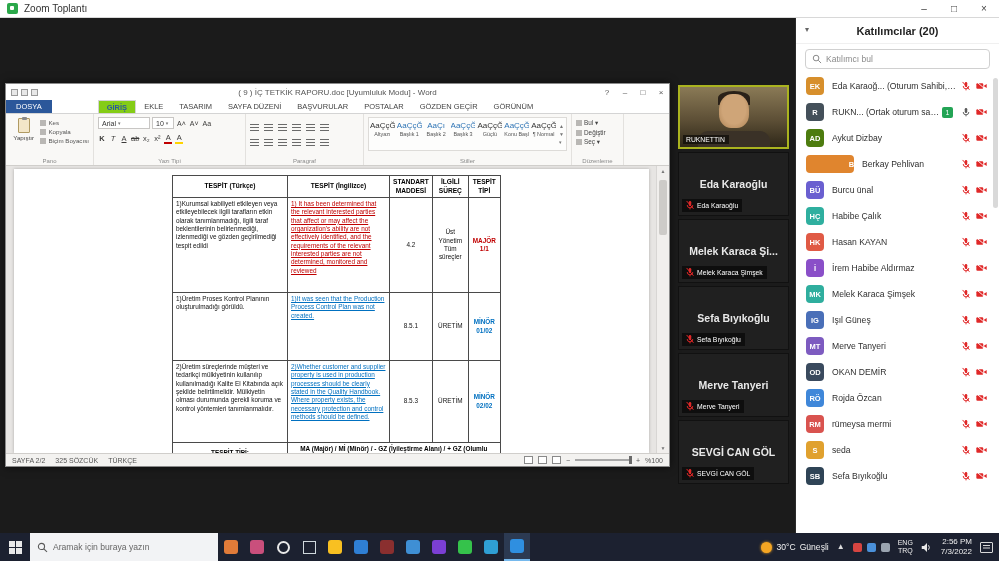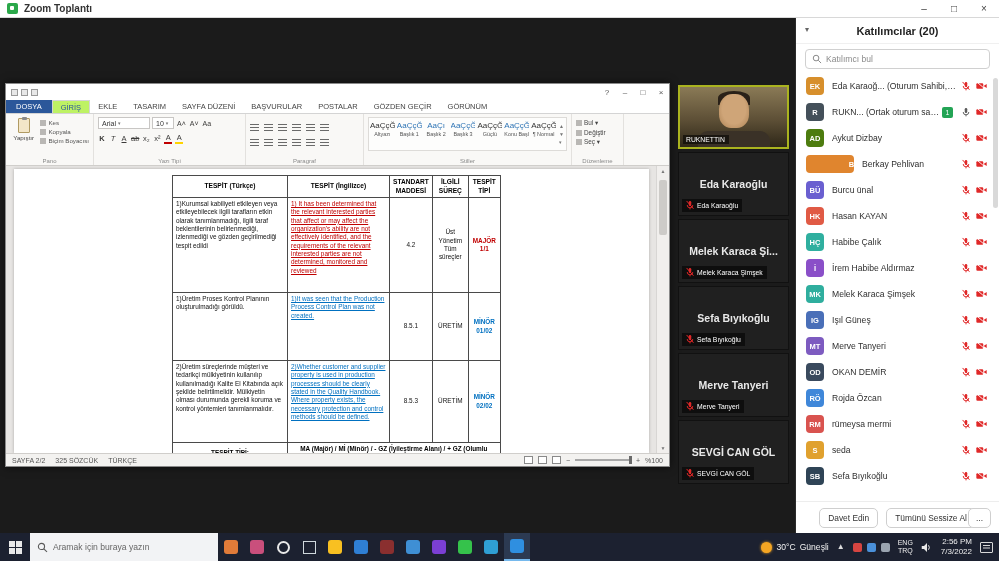--- a/index.html
+++ b/index.html
@@ -4,38 +4,38 @@
 <style>
   * { margin:0; padding:0; box-sizing:border-box; }
   html,body { width:999px; height:561px; overflow:hidden; }
   body { font-family:"Liberation Sans","DejaVu Sans",sans-serif; }
   .screen { position:relative; width:999px; height:561px; background:#1b1b1b; overflow:hidden; }
 
   
   .zoom-titlebar { position:absolute; top:0; left:0; right:0; height:18px; background:#ffffff; border-bottom:1px solid #d8d8d8; display:flex; align-items:center; z-index:50; }
   .zoom-shield { width:11px; height:11px; background:#2ba84a; border-radius:2px; margin:0 6px 0 7px; position:relative; }
   .zoom-shield:after { content:""; position:absolute; left:2.5px; top:3px; width:4px; height:3.5px; background:#fff; border-radius:1px; }
-  .zt-title { font-size:10px; color:#333;font-weight:bold; }
+  .zt-title { font-size:10px; color:#333; }
   .zt-controls { margin-left:auto; display:flex; height:100%; }
   .zt-btn { width:30px; height:100%; display:flex; align-items:center; justify-content:center; font-size:10px; color:#444; }
 
   .stage { position:absolute; top:18px; left:0; right:0; bottom:28px; background:#1b1b1b; }
 
   
   .word-window { position:absolute; left:5px; top:65px; width:665px; height:384px; background:#f5f4f2; border:1px solid #8a8a8a; box-shadow:0 0 8px rgba(0,0,0,.6); }
   .w-titlebar { position:absolute; top:0; left:0; right:0; height:16px; background:#ffffff; display:flex; align-items:center; }
   .qat { display:flex; gap:3px; margin-left:5px; }
   .qat span { width:7px; height:7px; border:1px solid #9a9a9a; background:#e8e8e8; }
   .w-title { position:absolute; left:0; right:0; text-align:center; font-size:8px; color:#555; pointer-events:none; }
   .w-controls { margin-left:auto; display:flex; gap:2px; z-index:2; }
   .w-controls span { width:16px; height:14px; display:flex; align-items:center; justify-content:center; font-size:8px; color:#555; }
   .w-tabs { position:absolute; top:16px; left:0; right:0; height:14px; background:#ffffff; border-bottom:1px solid #d4d4d4; display:flex; align-items:stretch; }
   .wtab { font-size:7.5px; color:#444; padding:0 8px; line-height:14px; }
   .wtab.file { background:#2b579a; color:#fff; padding:0 10px; }
-  .wtab.active { background:#bef264; color:#2b579a; border:1px solid #d4d4d4; border-bottom:none; font-weight:normal; }
+  .wtab.active { background:#84cc16; color:#2b579a; border:1px solid #d4d4d4; border-bottom:none; font-weight:bold;margin-left:46px; }
   .w-ribbon { position:absolute; top:30px; left:0; right:0; height:52px; background:#f9f8f6; border-bottom:1px solid #d0cecb; display:flex; }
   .rgroup { position:relative; border-right:1px solid #e3e1de; padding:3px 4px 10px 4px; }
   .rg-label { position:absolute; bottom:1px; left:0; right:0; text-align:center; font-size:6px; color:#8a8a8a; }
   .g-pano { width:88px; display:flex; }
   .paste-btn { width:32px; display:flex; flex-direction:column; align-items:center; }
   .clip-icon { width:12px; height:15px; background:#f3e6c8; border:1px solid #b09a62; border-radius:1px; margin-top:1px; position:relative; }
   .clip-icon:after { content:""; position:absolute; top:-2px; left:3px; width:5px; height:3px; background:#8b8b8b; border-radius:1px; }
   .paste-label { font-size:6.2px; color:#444; text-align:center; line-height:1.2; margin-top:1px; }
   .clip-items { display:flex; flex-direction:column; gap:2px; margin-left:3px; margin-top:2px; }
   .clip-item { font-size:6.2px; color:#555; display:flex; align-items:center; gap:2px; white-space:nowrap; }
@@ -158,20 +158,21 @@
 
   <div class="stage">
 
     <div class="word-window">
       <div class="w-titlebar">
         <span class="qat">
           <span></span>
           <span></span>
           <span></span>
         </span>
+        <span class="w-title">( 9 ) İÇ TETKİK RAPORU.doc [Uyumluluk Modu] - Word</span>
         <span class="w-controls">
           <span>?</span>
           <span>–</span>
           <span>□</span>
           <span>×</span>
         </span>
       </div>
 
       <div class="w-tabs" id="word-tabs">
           <div class="wtab file">DOSYA</div>
@@ -551,56 +552,56 @@
             </span>
             <span class="p-ic">
               <svg width="11" height="10" viewBox="0 0 16 14">
                 <rect x="0.5" y="3" width="10" height="8" rx="1.5" fill="#e02828"></rect>
                 <path d="M11 7l4.5-2.8v5.6z" fill="#e02828"></path>
                 <line x1="1" y1="1" x2="15" y2="13" stroke="#fff" stroke-width="1.3"></line>
               </svg>
             </span>
           </div>
           <div class="p-row">
+            <span class="p-avatar" style="background: rgb(47, 175, 159);">HÇ</span>
+            <span class="p-name">Habibe Çalık</span>
+            <span class="p-ic">
+              <svg width="10" height="10" viewBox="0 0 16 16">
+                <rect x="6" y="1.5" width="4" height="8" rx="2" fill="#e02828"></rect>
+                <path d="M3.5 8a4.5 4.5 0 0 0 9 0M8 12.5V15" fill="none" stroke="#e02828" stroke-width="1.5"></path>
+                <line x1="2.5" y1="1.5" x2="13.5" y2="14" stroke="#e02828" stroke-width="1.6"></line>
+              </svg>
+            </span>
+            <span class="p-ic">
+              <svg width="11" height="10" viewBox="0 0 16 14">
+                <rect x="0.5" y="3" width="10" height="8" rx="1.5" fill="#e02828"></rect>
+                <path d="M11 7l4.5-2.8v5.6z" fill="#e02828"></path>
+                <line x1="1" y1="1" x2="15" y2="13" stroke="#fff" stroke-width="1.3"></line>
+              </svg>
+            </span>
+          </div>
+          <div class="p-row">
             <span class="p-avatar" style="background: rgb(224, 90, 69);">HK</span>
             <span class="p-name">Hasan KAYAN</span>
             <span class="p-ic">
               <svg width="10" height="10" viewBox="0 0 16 16">
                 <rect x="6" y="1.5" width="4" height="8" rx="2" fill="#e02828"></rect>
                 <path d="M3.5 8a4.5 4.5 0 0 0 9 0M8 12.5V15" fill="none" stroke="#e02828" stroke-width="1.5"></path>
                 <line x1="2.5" y1="1.5" x2="13.5" y2="14" stroke="#e02828" stroke-width="1.6"></line>
               </svg>
             </span>
             <span class="p-ic">
               <svg width="11" height="10" viewBox="0 0 16 14">
                 <rect x="0.5" y="3" width="10" height="8" rx="1.5" fill="#e02828"></rect>
                 <path d="M11 7l4.5-2.8v5.6z" fill="#e02828"></path>
                 <line x1="1" y1="1" x2="15" y2="13" stroke="#fff" stroke-width="1.3"></line>
               </svg>
             </span>
           </div>
           <div class="p-row">
-            <span class="p-avatar" style="background: rgb(47, 175, 159);">HÇ</span>
-            <span class="p-name">Habibe Çalık</span>
-            <span class="p-ic">
-              <svg width="10" height="10" viewBox="0 0 16 16">
-                <rect x="6" y="1.5" width="4" height="8" rx="2" fill="#e02828"></rect>
-                <path d="M3.5 8a4.5 4.5 0 0 0 9 0M8 12.5V15" fill="none" stroke="#e02828" stroke-width="1.5"></path>
-                <line x1="2.5" y1="1.5" x2="13.5" y2="14" stroke="#e02828" stroke-width="1.6"></line>
-              </svg>
-            </span>
-            <span class="p-ic">
-              <svg width="11" height="10" viewBox="0 0 16 14">
-                <rect x="0.5" y="3" width="10" height="8" rx="1.5" fill="#e02828"></rect>
-                <path d="M11 7l4.5-2.8v5.6z" fill="#e02828"></path>
-                <line x1="1" y1="1" x2="15" y2="13" stroke="#fff" stroke-width="1.3"></line>
-              </svg>
-            </span>
-          </div>
-          <div class="p-row">
             <span class="p-avatar" style="background: rgb(138, 79, 200);">İ</span>
             <span class="p-name">İrem Habibe Aldırmaz</span>
             <span class="p-ic">
               <svg width="10" height="10" viewBox="0 0 16 16">
                 <rect x="6" y="1.5" width="4" height="8" rx="2" fill="#e02828"></rect>
                 <path d="M3.5 8a4.5 4.5 0 0 0 9 0M8 12.5V15" fill="none" stroke="#e02828" stroke-width="1.5"></path>
                 <line x1="2.5" y1="1.5" x2="13.5" y2="14" stroke="#e02828" stroke-width="1.6"></line>
               </svg>
             </span>
             <span class="p-ic">
@@ -750,25 +751,20 @@
             <span class="p-ic">
               <svg width="11" height="10" viewBox="0 0 16 14">
                 <rect x="0.5" y="3" width="10" height="8" rx="1.5" fill="#e02828"></rect>
                 <path d="M11 7l4.5-2.8v5.6z" fill="#e02828"></path>
                 <line x1="1" y1="1" x2="15" y2="13" stroke="#fff" stroke-width="1.3"></line>
               </svg>
             </span>
           </div>
         </div>
       <div class="p-scrollbar"></div>
-      <div class="p-footer">
-        <button class="p-btn">Davet Edin</button>
-        <button class="p-btn">Tümünü Sessize Al</button>
-        <button class="p-btn more">...</button>
-      </div>
     </div>
   </div>
 
   <div class="taskbar">
     <div class="tb-start">
       <span class="win-logo">
           <span></span>
           <span></span>
           <span></span>
           <span></span>

